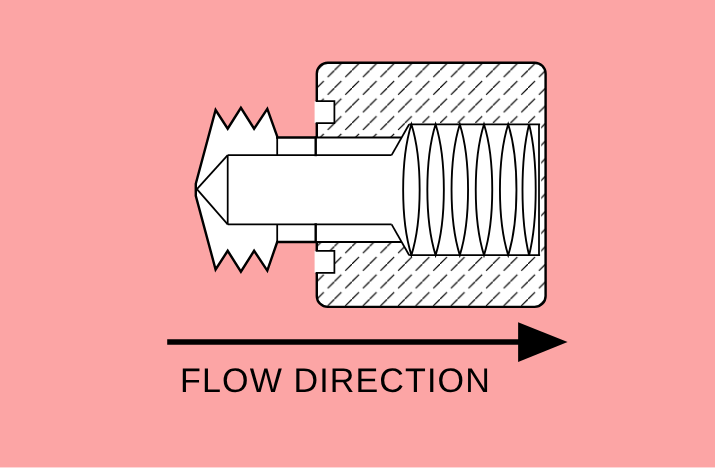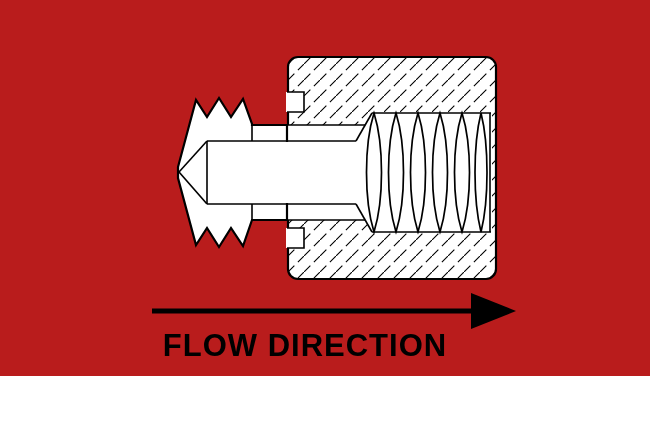--- a/index.html
+++ b/index.html
@@ -3,25 +3,24 @@
 <meta charset="utf-8">
 <style>
   html, body {
     margin: 0;
     padding: 0;
     background: #ffffff;
   }
   .stage {
     position: relative;
     width: 650px;
-    height: 376px;
-    background: #b91c1c;
+    height: 425px;
+    background: #fca5a5;
     overflow: hidden;
     font-family: "Liberation Sans", sans-serif;
-    font-weight: bold;
   }
   svg { display: block; }
   .outline   { fill: #ffffff; stroke: #000000; stroke-width: 2.2; stroke-linejoin: miter; }
   .thin      { fill: none;    stroke: #000000; stroke-width: 1.6; }
   .cut       { fill: #ffffff; stroke: none; }
   .lens      { fill: #ffffff; stroke: #000000; stroke-width: 1.7; }
   .arrow-shaft { stroke: #000000; stroke-width: 5; }
   .arrow-head  { fill: #000000; stroke: none; }
   .flow-text {
     font-family: "Liberation Sans", sans-serif;

